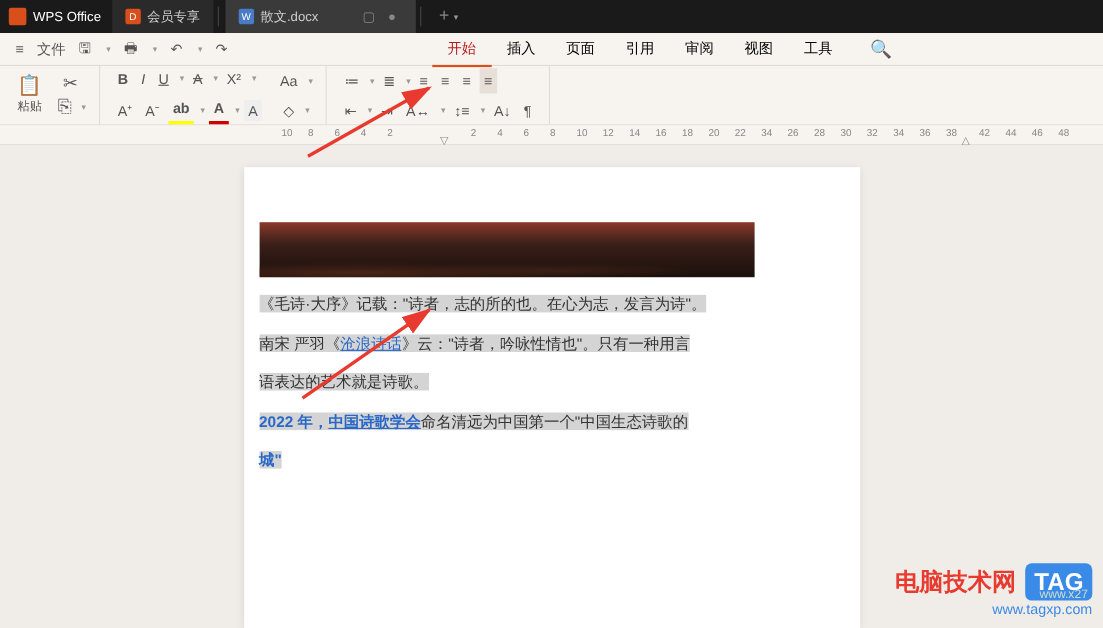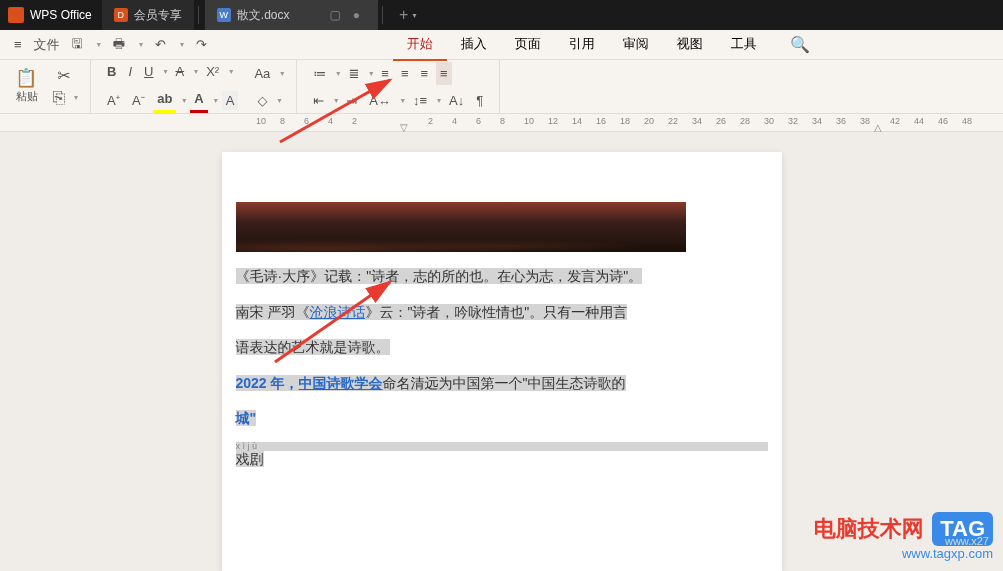--- a/index.html
+++ b/index.html
@@ -243,24 +243,20 @@
 
 <div class="doc-area">
   <div class="page">
     <div class="doc-img"></div>
     <div class="doc-text">
       <div class="doc-line"><span class="hl">《毛诗·大序》记载："诗者，志的所的也。在心为志，发言为诗"。</span></div>
       <div class="doc-line"><span class="hl">南宋 严羽《</span><span class="hl link">沧浪诗话</span><span class="hl">》云："诗者，吟咏性情也"。只有一种用言</span></div>
       <div class="doc-line"><span class="hl">语表达的艺术就是诗歌。</span></div>
       <div class="doc-line"><span class="hl blue-text">2022 年，</span><span class="hl blue-text link">中国诗歌学会</span><span class="hl">命名清远为中国第一个"中国生态诗歌的</span></div>
       <div class="doc-line"><span class="hl blue-text">城"</span></div>
-      <div class="doc-line" style="line-height:1.2;margin-top:6px">
-        <span class="ruby hl">x ì j ù</span>
-        <span class="hl">戏剧</span>
-      </div>
     </div>
   </div>
 
   <div class="arrow" style="left:270px;top:-60px">
     <svg width="140" height="80">
         <defs>
           <marker id="ah1" markerWidth="10" markerHeight="10" refX="8" refY="3" orient="auto">
             <path d="M0,0 L9,3 L0,6 Z" fill="#e83a2e"></path>
           </marker>
         </defs>

